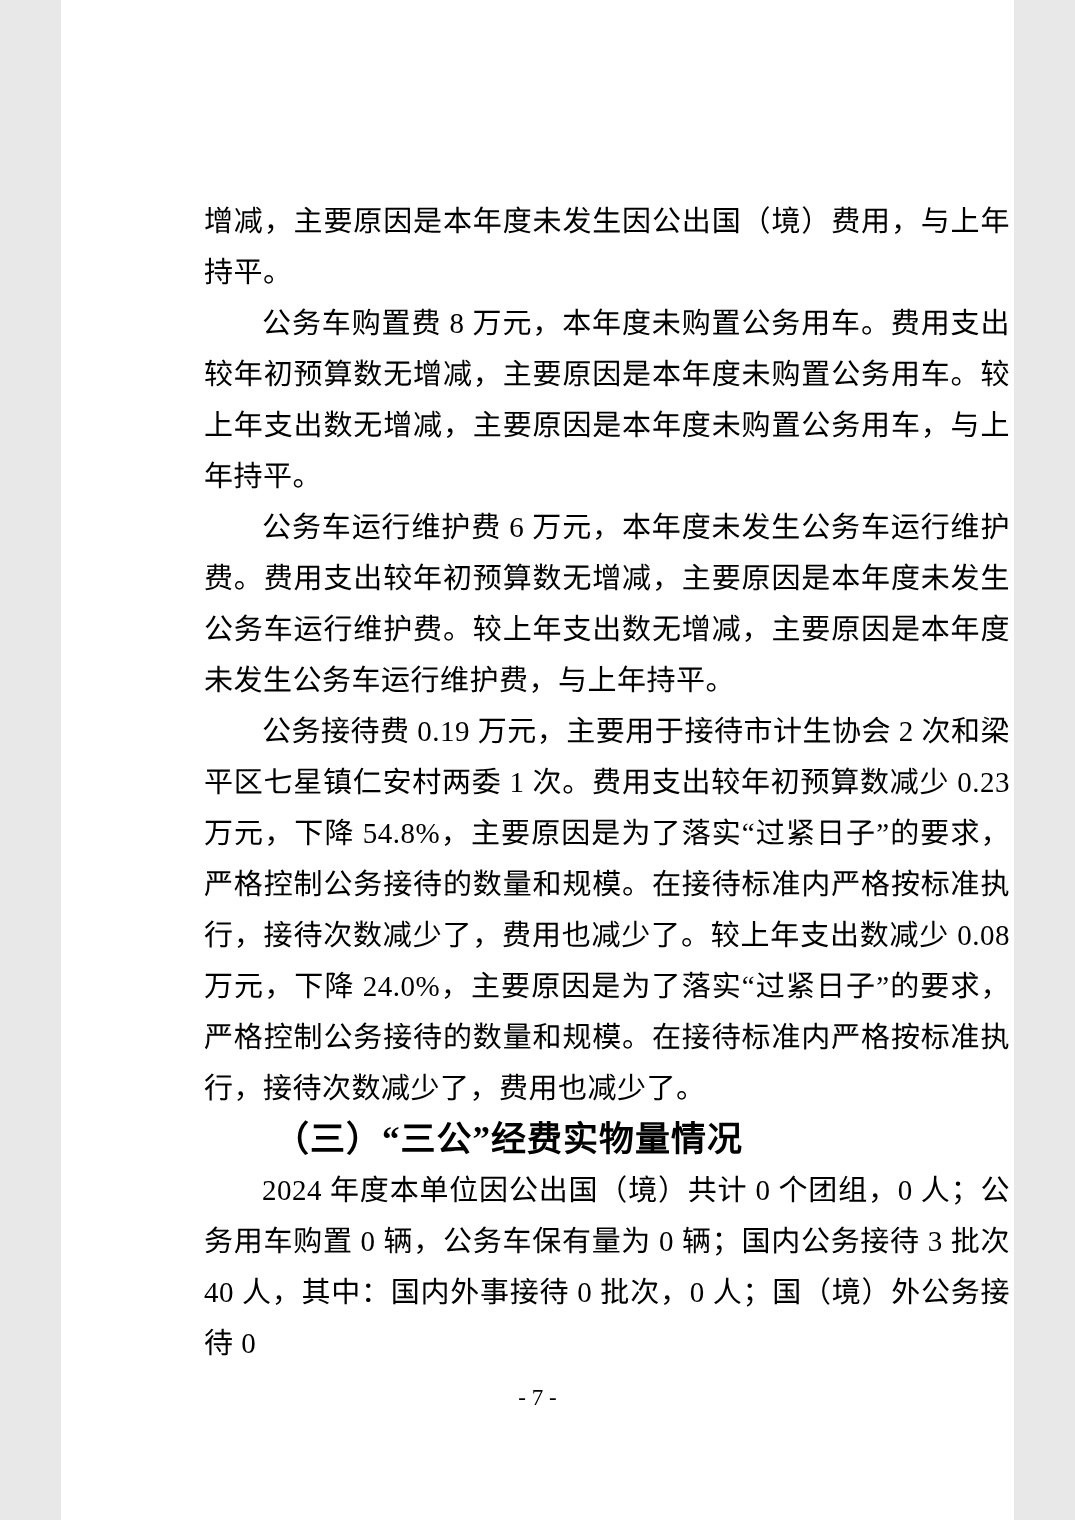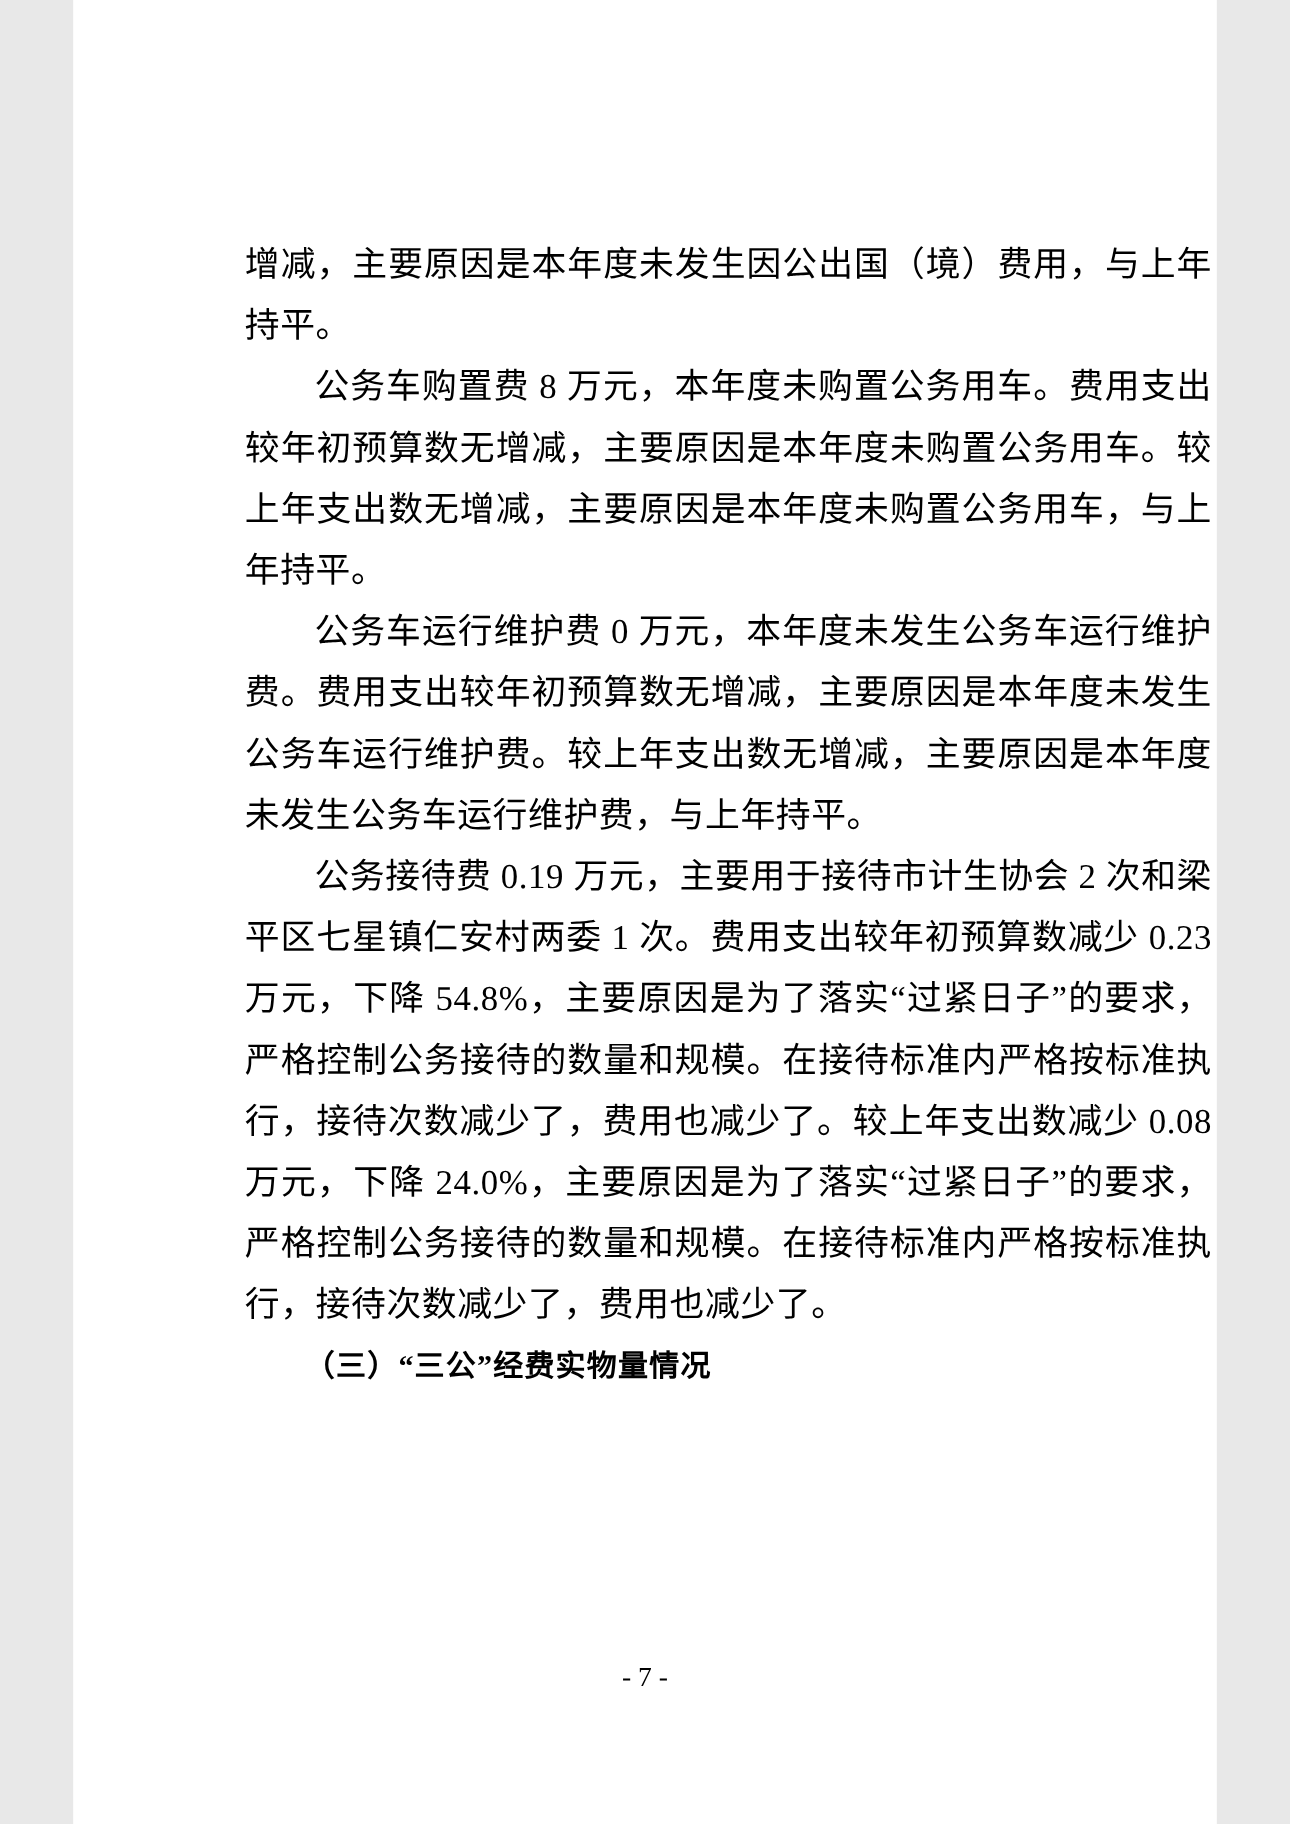--- a/index.html
+++ b/index.html
@@ -30,21 +30,21 @@
   }
   .content p {
     margin: 0;
     text-indent: 2em;
   }
   .content p.continuation {
     text-indent: 0;
   }
   .content .section-heading {
     margin: 0;
-    font-size: 25px;
+    font-size: 35px;
     line-height: 51px;
     font-weight: bold;
     text-indent: 2em;
     letter-spacing: 1px;
   }
   .page-footer {
     position: absolute;
     left: 0;
     right: 0;
     top: 1383px;
@@ -54,20 +54,21 @@
     color: #000000;
   }
 </style>
 </head>
 <body>
 
 <div class="page">
   <main class="content">
     <p class="continuation">增减，主要原因是本年度未发生因公出国（境）费用，与上年持平。</p>
     <p>公务车购置费 8 万元，本年度未购置公务用车。费用支出较年初预算数无增减，主要原因是本年度未购置公务用车。较上年支出数无增减，主要原因是本年度未购置公务用车，与上年持平。</p>
-    <p>公务车运行维护费 0 万元，本年度未发生公务车运行维护费。费用支出较年初预算数无增减，主要原因是本年度未发生公务车运行维护费。较上年支出数无增减，主要原因是本年度未发生公务车运行维护费，与上年持平。</p>
+    <p>公务车运行维护费 6 万元，本年度未发生公务车运行维护费。费用支出较年初预算数无增减，主要原因是本年度未发生公务车运行维护费。较上年支出数无增减，主要原因是本年度未发生公务车运行维护费，与上年持平。</p>
     <p>公务接待费 0.19 万元，主要用于接待市计生协会 2 次和梁平区七星镇仁安村两委 1 次。费用支出较年初预算数减少 0.23 万元，下降 54.8%，主要原因是为了落实“过紧日子”的要求，严格控制公务接待的数量和规模。在接待标准内严格按标准执行，接待次数减少了，费用也减少了。较上年支出数减少 0.08 万元，下降 24.0%，主要原因是为了落实“过紧日子”的要求，严格控制公务接待的数量和规模。在接待标准内严格按标准执行，接待次数减少了，费用也减少了。</p>
     <h3 class="section-heading">（三）“三公”经费实物量情况</h3>
+    <p>2024 年度本单位因公出国（境）共计 0 个团组，0 人；公务用车购置 0 辆，公务车保有量为 0 辆；国内公务接待 3 批次 40 人，其中：国内外事接待 0 批次，0 人；国（境）外公务接待 0</p>
   </main>
   <footer class="page-footer">
     <span>- 7 -</span>
   </footer>
 </div>
 
 </body></html>

